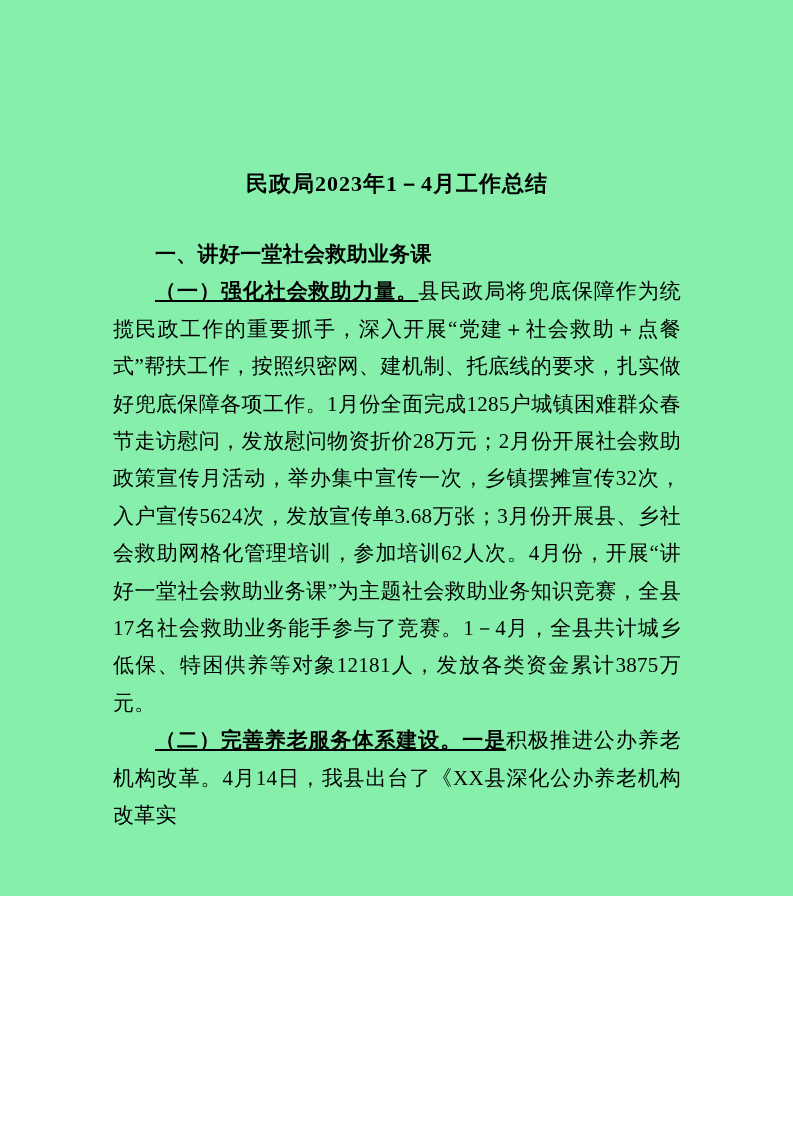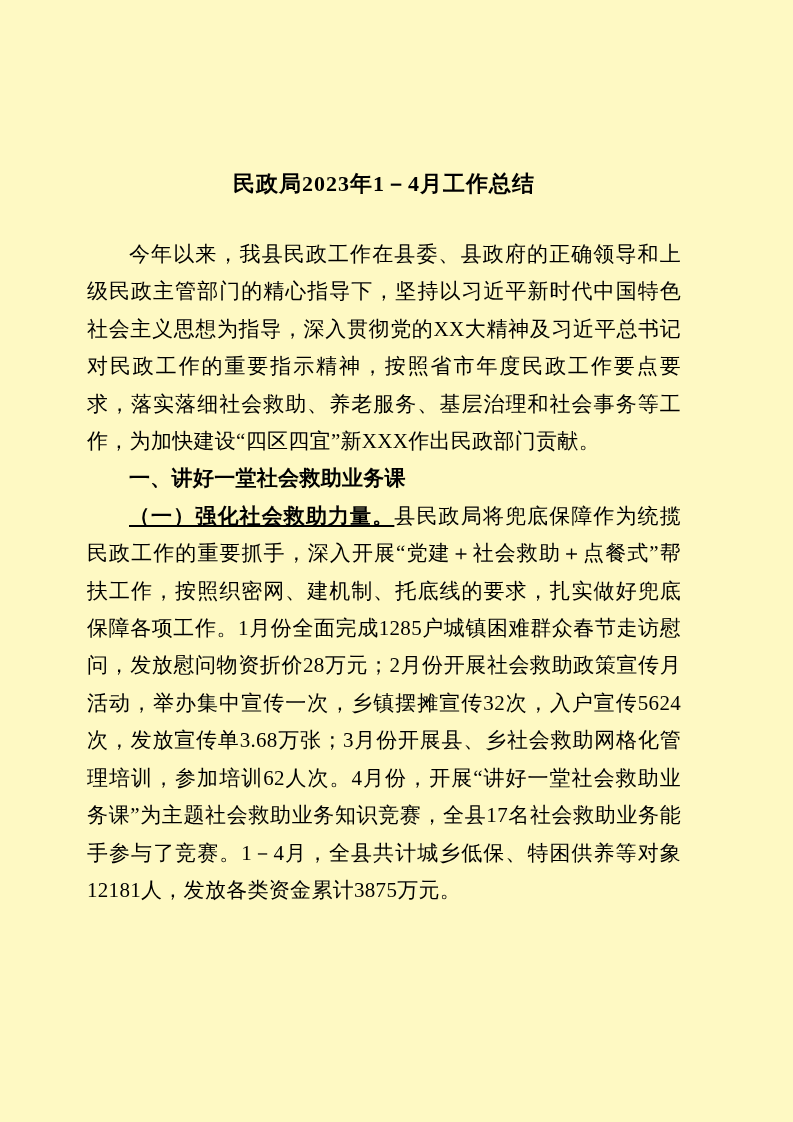--- a/index.html
+++ b/index.html
@@ -10,23 +10,23 @@
   body {
     width: 793px;
     height: 1122px;
     overflow: hidden;
     font-family: "Liberation Serif", "DejaVu Serif", serif;
     color: #000000;
   }
   .doc-page {
     box-sizing: border-box;
     width: 793px;
-    height: 1122px;
-    padding: 168px 112px 0 87px;
-    background: #fef9c3;
+    height: 896px;
+    padding: 168px 112px 0 113px;
+    background: #86efac;
   }
   .doc-title {
     margin: 0 0 36px 0;
     font-size: 22px;
     line-height: 32px;
     font-weight: bold;
     text-align: center;
     letter-spacing: 1px;
   }
   .doc-body p {
@@ -45,20 +45,20 @@
     text-decoration: underline;
   }
 </style>
 </head>
 <body>
 
 <div class="doc-page">
   <h1 class="doc-title">民政局2023年1－4月工作总结</h1>
 
   <div class="doc-body">
-    <p>今年以来，我县民政工作在县委、县政府的正确领导和上级民政主管部门的精心指导下，坚持以习近平新时代中国特色社会主义思想为指导，深入贯彻党的XX大精神及习近平总书记对民政工作的重要指示精神，按照省市年度民政工作要点要求，落实落细社会救助、养老服务、基层治理和社会事务等工作，为加快建设“四区四宜”新XXX作出民政部门贡献。</p>
 
     <p class="section-heading">一、讲好一堂社会救助业务课</p>
 
     <p><span class="para-lead">（一）强化社会救助力量。</span><span>县民政局将兜底保障作为统揽民政工作的重要抓手，深入开展“党建＋社会救助＋点餐式”帮扶工作，按照织密网、建机制、托底线的要求，扎实做好兜底保障各项工作。1月份全面完成1285户城镇困难群众春节走访慰问，发放慰问物资折价28万元；2月份开展社会救助政策宣传月活动，举办集中宣传一次，乡镇摆摊宣传32次，入户宣传5624次，发放宣传单3.68万张；3月份开展县、乡社会救助网格化管理培训，参加培训62人次。4月份，开展“讲好一堂社会救助业务课”为主题社会救助业务知识竞赛，全县17名社会救助业务能手参与了竞赛。1－4月，全县共计城乡低保、特困供养等对象12181人，发放各类资金累计3875万元。</span></p>
 
+    <p><span class="para-lead">（二）完善养老服务体系建设。一是</span><span>积极推进公办养老机构改革。4月14日，我县出台了《XX县深化公办养老机构改革实</span></p>
   </div>
 </div>
 
 </body></html>

